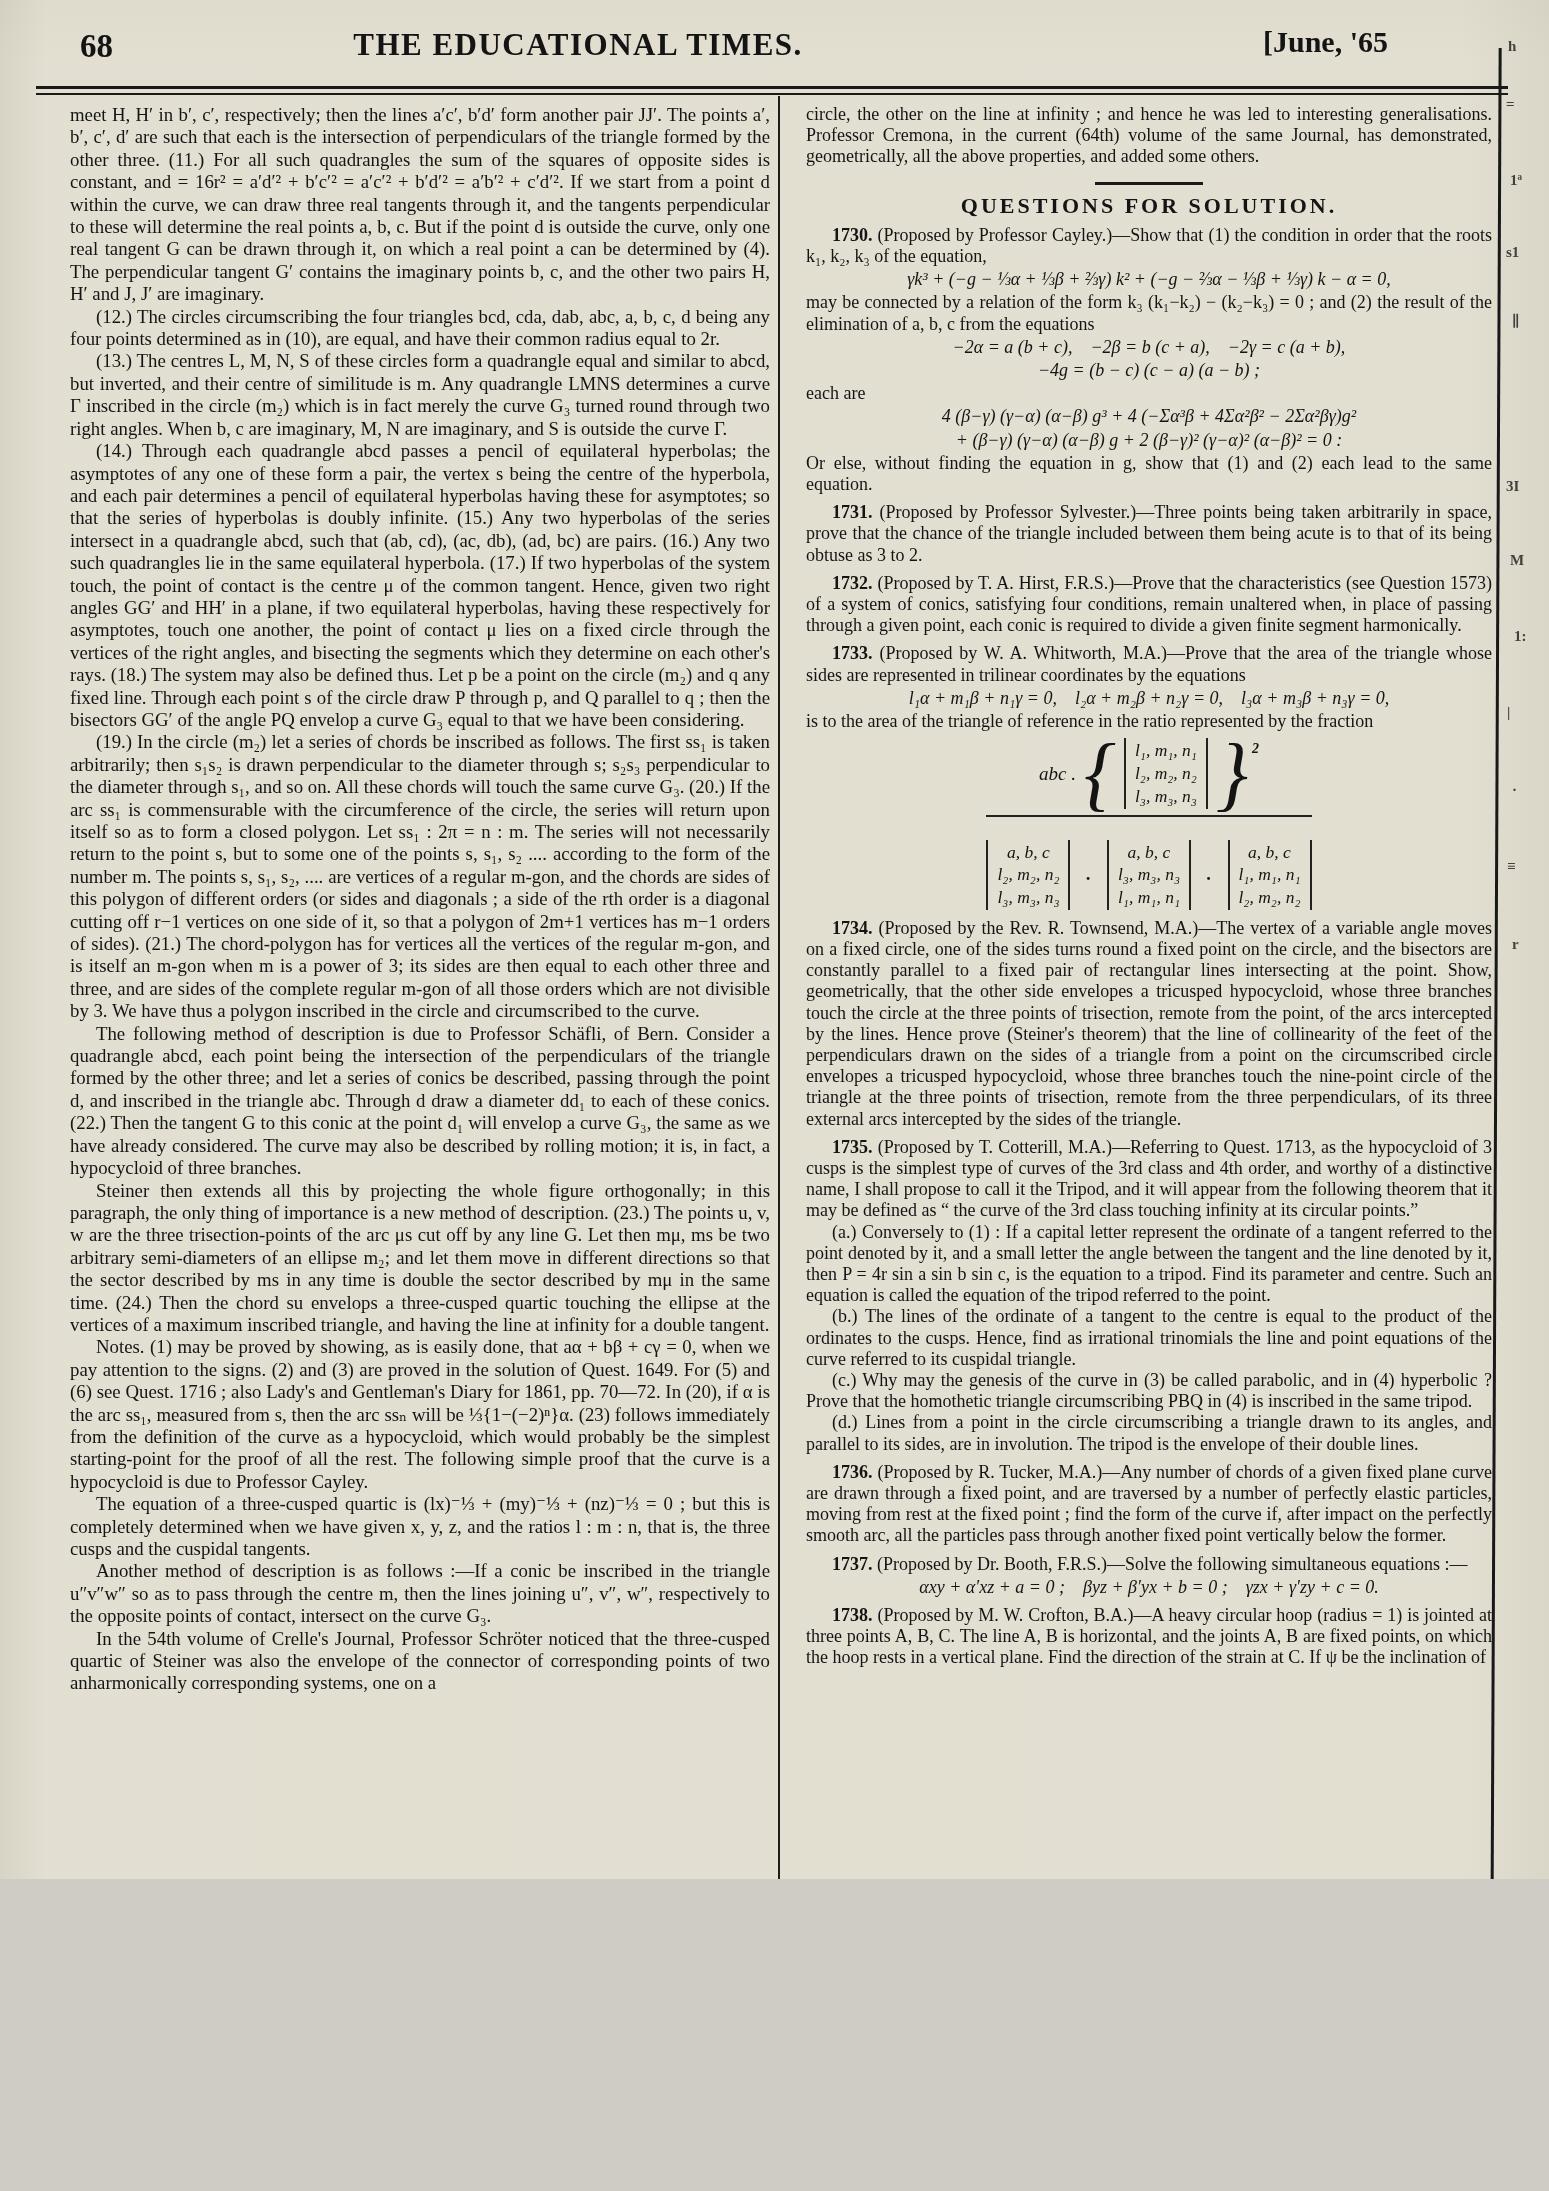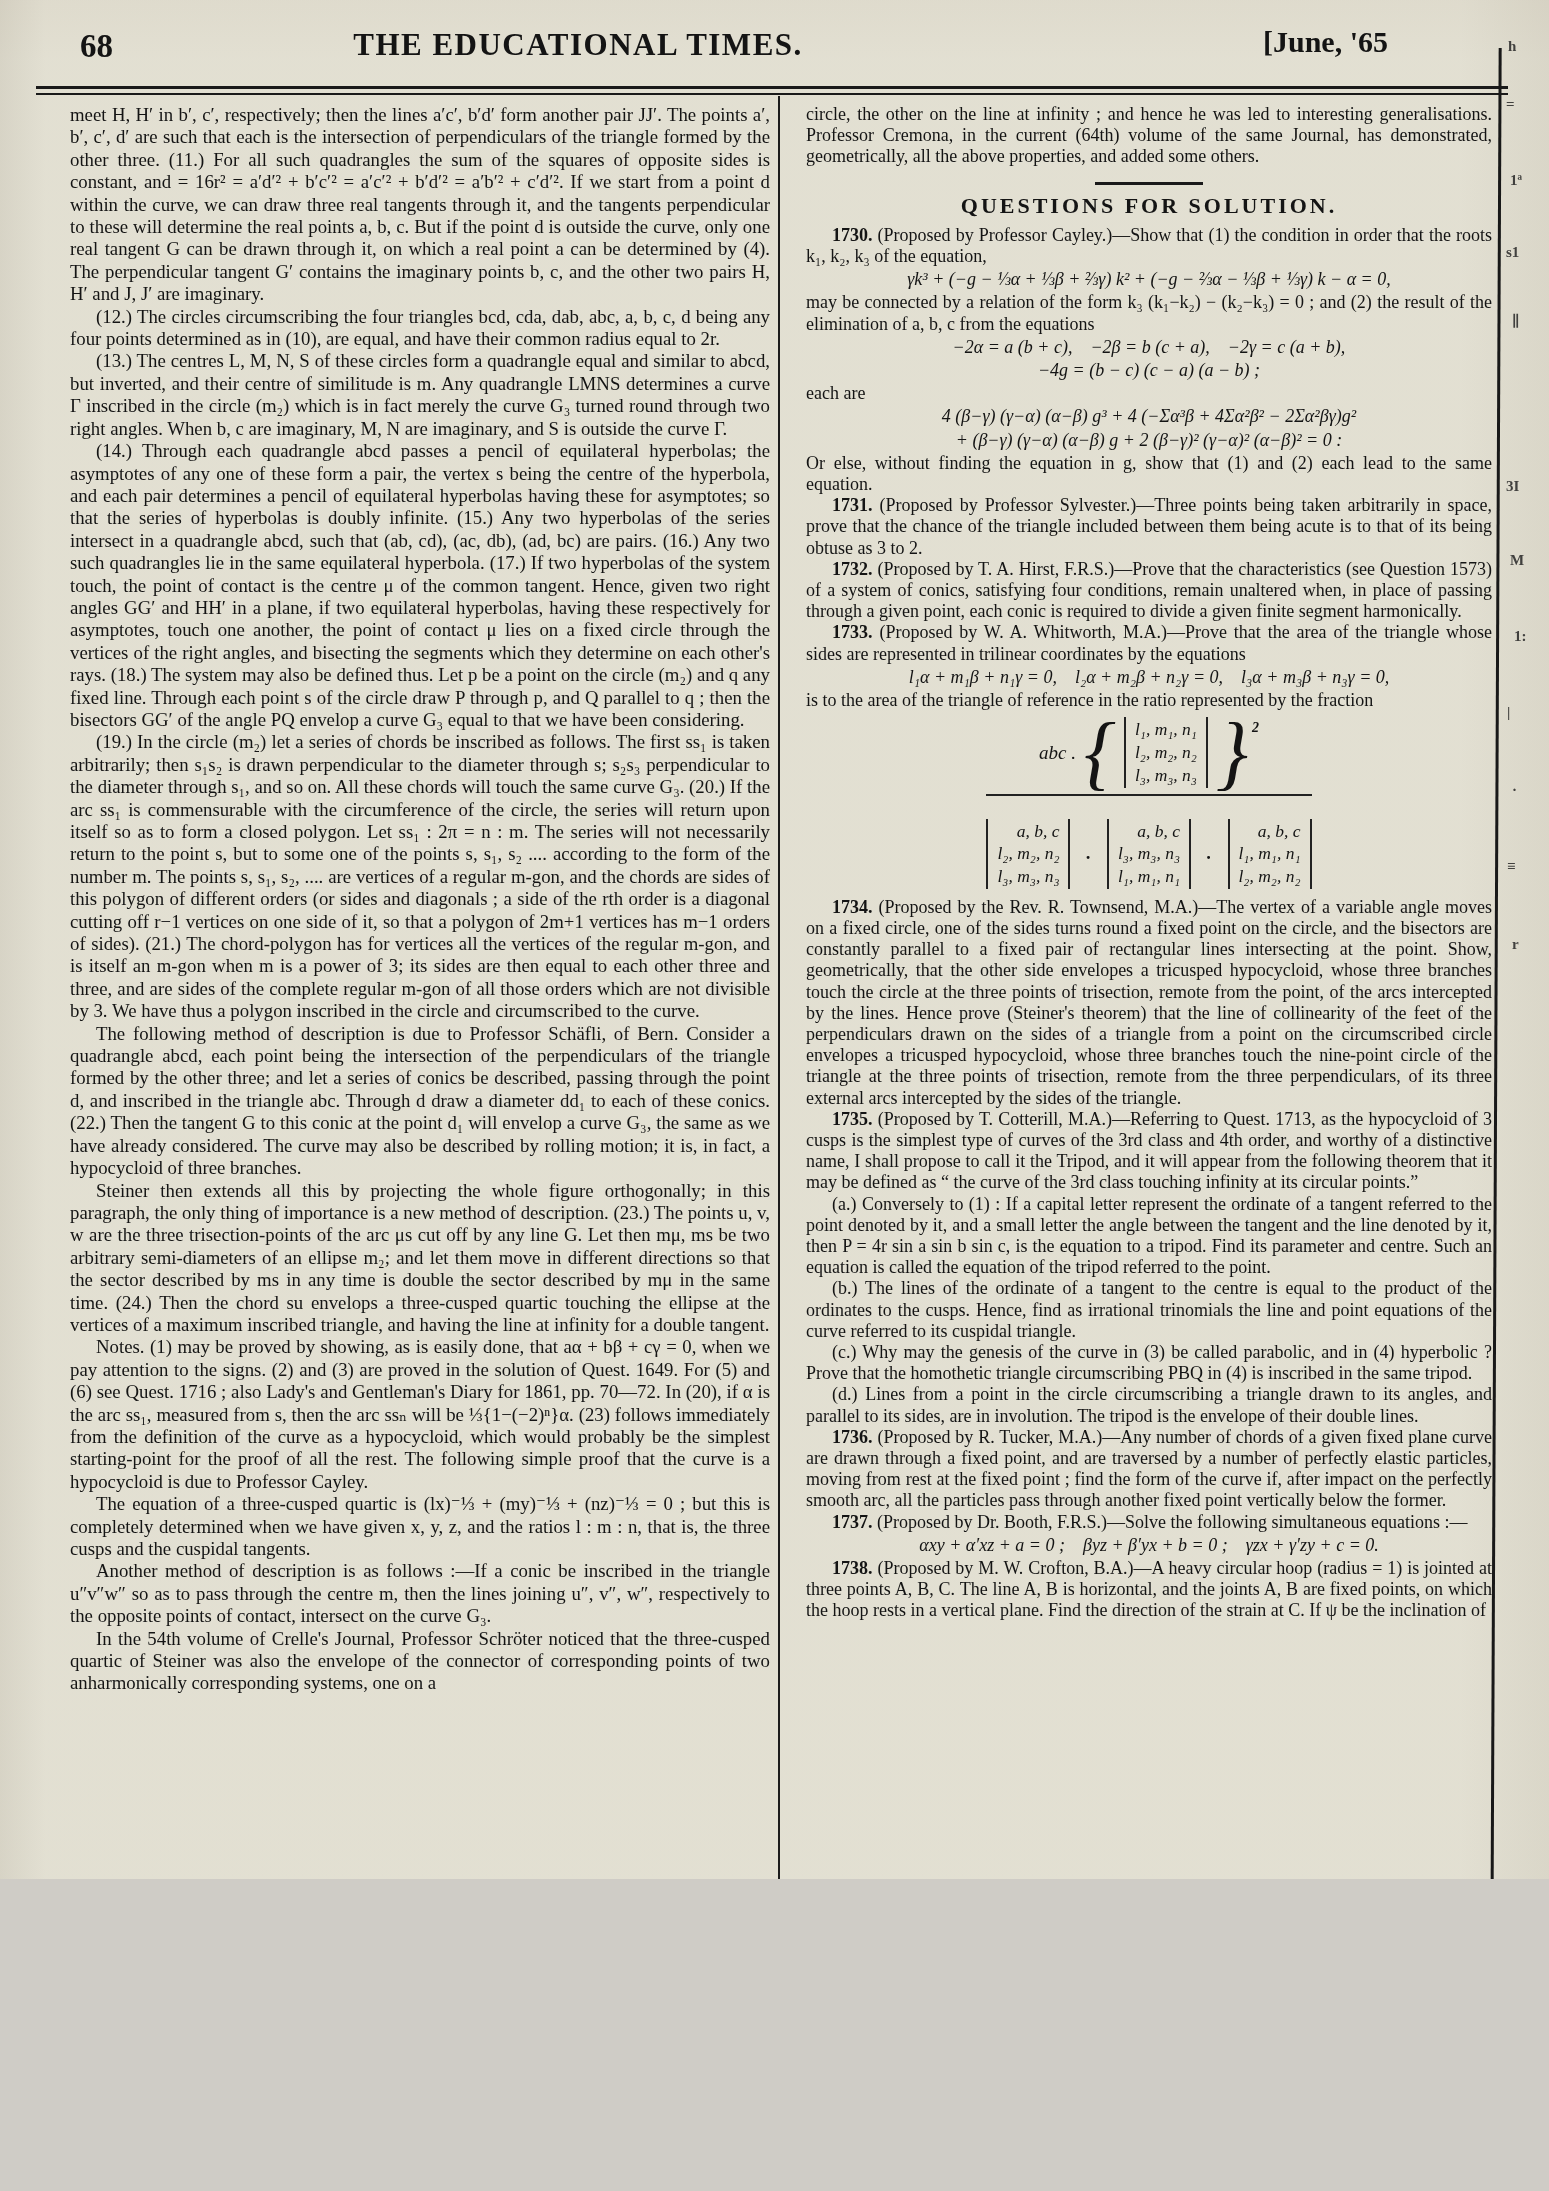--- a/index.html
+++ b/index.html
@@ -19,33 +19,33 @@
          font-size:31px;font-weight:bold;letter-spacing:1.5px;white-space:nowrap;}
   .issue{position:absolute;left:1263px;top:25px;font-size:30px;font-weight:bold;white-space:nowrap;}
   .hrule-thick{position:absolute;left:36px;width:1472px;top:86px;height:3px;background:#1a1a1a;}
   .hrule-thin{position:absolute;left:36px;width:1472px;top:93px;height:2px;background:#1a1a1a;}
   
   .col{position:absolute;text-align:justify;}
   .left-col{left:70px;top:104px;width:700px;font-size:18.8px;line-height:22.4px;}
   .right-col{left:806px;top:104px;width:686px;font-size:18px;line-height:21.2px;}
   .col p{margin:0;text-indent:26px;}
   .col p.noindent{text-indent:0;}
-  .col p.qpara{font-family:Liberation Serif, serif;}
+  .col p.qpara{margin-top:7px;font-family:Liberation Serif, serif;}
   .eq{text-align:center;text-indent:0;font-style:italic;margin:2px 0;}
   .sep{width:108px;height:3px;background:#1a1a1a;margin:14px auto 10px;}
   .qfs{margin:0 0 9px;text-align:center;font-size:22px;letter-spacing:3px;font-weight:bold;}
   .qnum{font-weight:bold;}
   
   .fracwrap{display:flex;justify-content:center;margin:6px 0 8px;font-style:italic;}
   .frac{display:inline-block;text-align:center;}
   .num{display:flex;align-items:center;justify-content:center;gap:8px;
        padding:0 40px 6px;border-bottom:2px solid #222;}
   .den{display:flex;align-items:center;justify-content:center;gap:16px;padding-top:23px;}
   .mat{display:inline-flex;flex-direction:column;border-left:2px solid #222;border-right:2px solid #222;
-       padding:1px 9px;text-align:right;line-height:1.3;font-size:17.5px;white-space:nowrap;font-style:italic;}
+       padding:1px 9px;text-align:center;line-height:1.3;font-size:17.5px;white-space:nowrap;font-style:italic;}
   .brace{font-size:80px;line-height:62px;font-weight:400;transform:scaleY(1.02);}
   .pow{align-self:flex-start;font-size:14px;font-weight:bold;margin-left:-4px;}
   .fprefix{font-size:19px;}
   .dot{font-weight:bold;}
   
   .vdivider{position:absolute;left:778px;top:96px;width:2px;height:1886px;background:#1c1c1c;}
   .edge-line{position:absolute;left:1494px;top:48px;width:3px;height:2143px;background:#181818;transform:rotate(0.25deg);}
   .artifact{position:absolute;font-size:15px;color:#262626;font-weight:bold;opacity:.85;}
   
   .watermark{position:absolute;left:878px;top:2085px;display:flex;align-items:baseline;gap:18px;}

